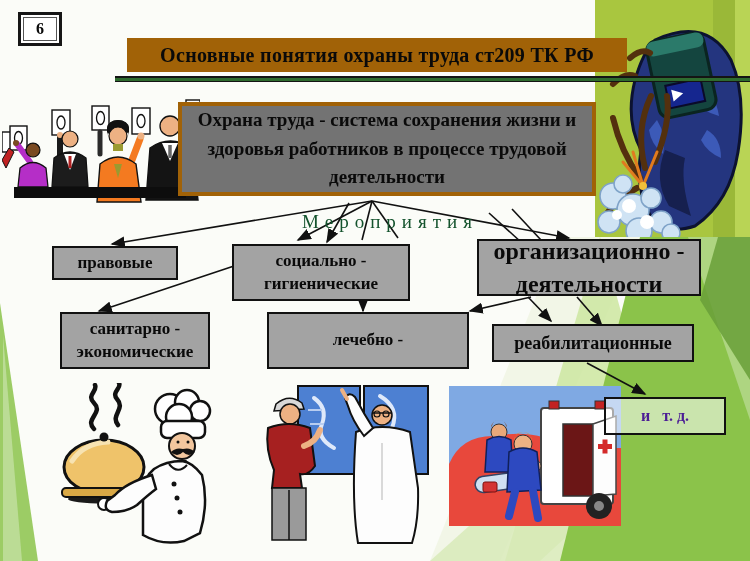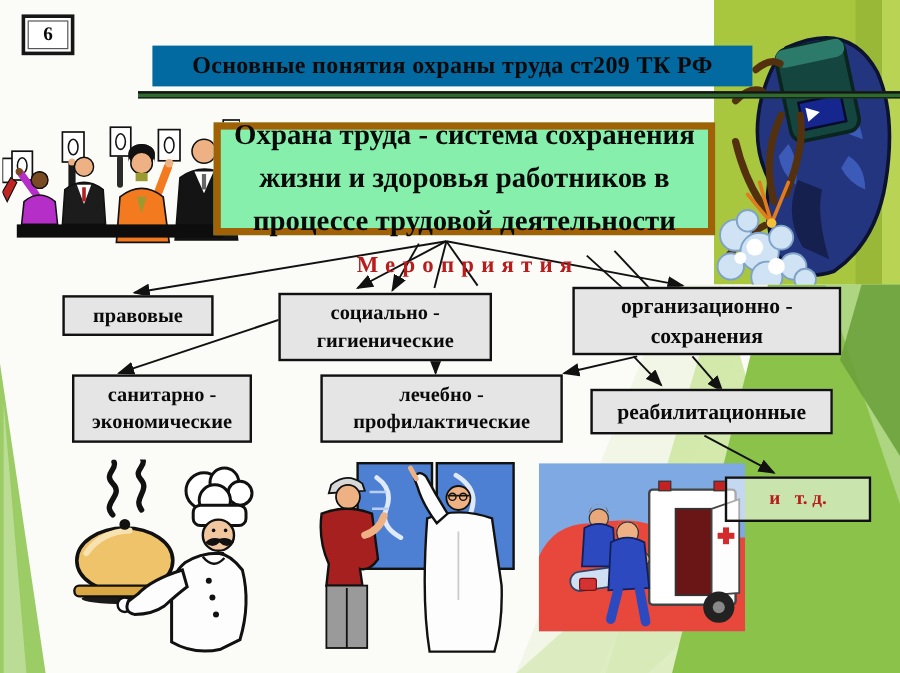--- a/index.html
+++ b/index.html
@@ -17,56 +17,56 @@
     border:3px solid #161616; background:#fff; padding:2px; box-sizing:border-box; z-index:3;
   }
   .slide-num-inner{
     width:100%; height:100%; border:1px solid #555; box-sizing:border-box;
     display:flex; align-items:center; justify-content:center;
     font-weight:bold; font-size:16px;
   }
   
   .title-bar{
     left:127px; top:38px; width:500px; height:34px;
-    background:#0369a1; z-index:3;
+    background:#a16207; z-index:3;
     display:flex; align-items:center; justify-content:center;
     font-weight:bold; font-size:20px; letter-spacing:.3px;
   }
   .title-rule{
     left:115px; top:76px; width:635px; height:3px;
     background:#2e6b2e; border-top:2px solid #141414; border-bottom:1px solid #141414;
     z-index:3;
   }
   
   .main-box{
     left:178px; top:102px; width:418px; height:94px;
-    background:#86efac; border:6px solid #a16207; box-sizing:border-box; z-index:3;
+    background:#737373; border:4px solid #a16207; box-sizing:border-box; z-index:3;
     display:flex; align-items:center; justify-content:center; text-align:center;
-    font-weight:bold; font-size:24px; line-height:1.5; padding:2px 10px;
+    font-weight:bold; font-size:19px; line-height:1.5; padding:2px 10px;
   }
   .root-label{
     left:280px; top:211px; width:220px; z-index:3;
-    text-align:center; font-size:19px; letter-spacing:6px; color:#b91c1c;font-weight:bold;
+    text-align:center; font-size:19px; letter-spacing:6px; color:#14532d;
   }
   
   .box{
-    background:#e5e5e5; border:2px solid #111; box-sizing:border-box; z-index:3;
+    background:#a3a3a3; border:2px solid #111; box-sizing:border-box; z-index:3;
     display:flex; flex-direction:column; align-items:center; justify-content:center;
     text-align:center; font-weight:bold; font-size:17px; line-height:1.35;
   }
   .box span{display:block;}
   .b-legal {left:52px;  top:246px; width:126px; height:34px;}
   .b-social{left:232px; top:244px; width:178px; height:57px;}
-  .b-org   {left:477px; top:239px; width:224px; height:57px; font-size:18px;}
+  .b-org   {left:477px; top:239px; width:224px; height:57px; font-size:24px;}
   .b-san   {left:60px;  top:312px; width:150px; height:57px;}
   .b-med   {left:267px; top:312px; width:202px; height:57px;text-align:center;}
   .b-reab  {left:492px; top:324px; width:202px; height:38px; font-size:18px;}
   .b-etc   {left:604px; top:397px; width:122px; height:38px;
             background:rgba(255,255,255,.55); border-width:2px;
-            font-size:16px; color:#b91c1c; white-space:pre;}
+            font-size:16px; color:#4c1d95; white-space:pre;}
   .z0{z-index:0;} .z2{z-index:2;}
 </style>
 </head>
 <body>
 
 <div class="slide">
 
   <svg class="abs z0" width="750" height="561" viewBox="0 0 750 561" style="left:0;top:0;">
     <polygon points="560,237 640,237 500,561 430,561" fill="#eef4e0" opacity="0.7"></polygon>
     <polygon points="600,237 660,450 540,561 505,561" fill="#cde6a0" opacity="0.85"></polygon>
@@ -221,29 +221,28 @@
 
   <div class="abs box b-legal">
     <span>правовые</span>
   </div>
   <div class="abs box b-social">
     <span>социально -</span>
     <span>гигиенические</span>
   </div>
   <div class="abs box b-org">
     <span>организационно -</span>
-    <span>сохранения</span>
+    <span>деятельности</span>
   </div>
   <div class="abs box b-san">
     <span>санитарно -</span>
     <span>экономические</span>
   </div>
   <div class="abs box b-med">
     <span>лечебно -</span>
-    <span>профилактические</span>
   </div>
   <div class="abs box b-reab">
     <span>реабилитационные</span>
   </div>
   <div class="abs box b-etc">
     <span>и   т. д.</span>
   </div>
 
   <svg class="abs z2" width="198" height="166" viewBox="0 0 198 166" style="left:32px;top:383px;">
     <g stroke="#111" stroke-width="4.5" fill="none" stroke-linecap="round">

